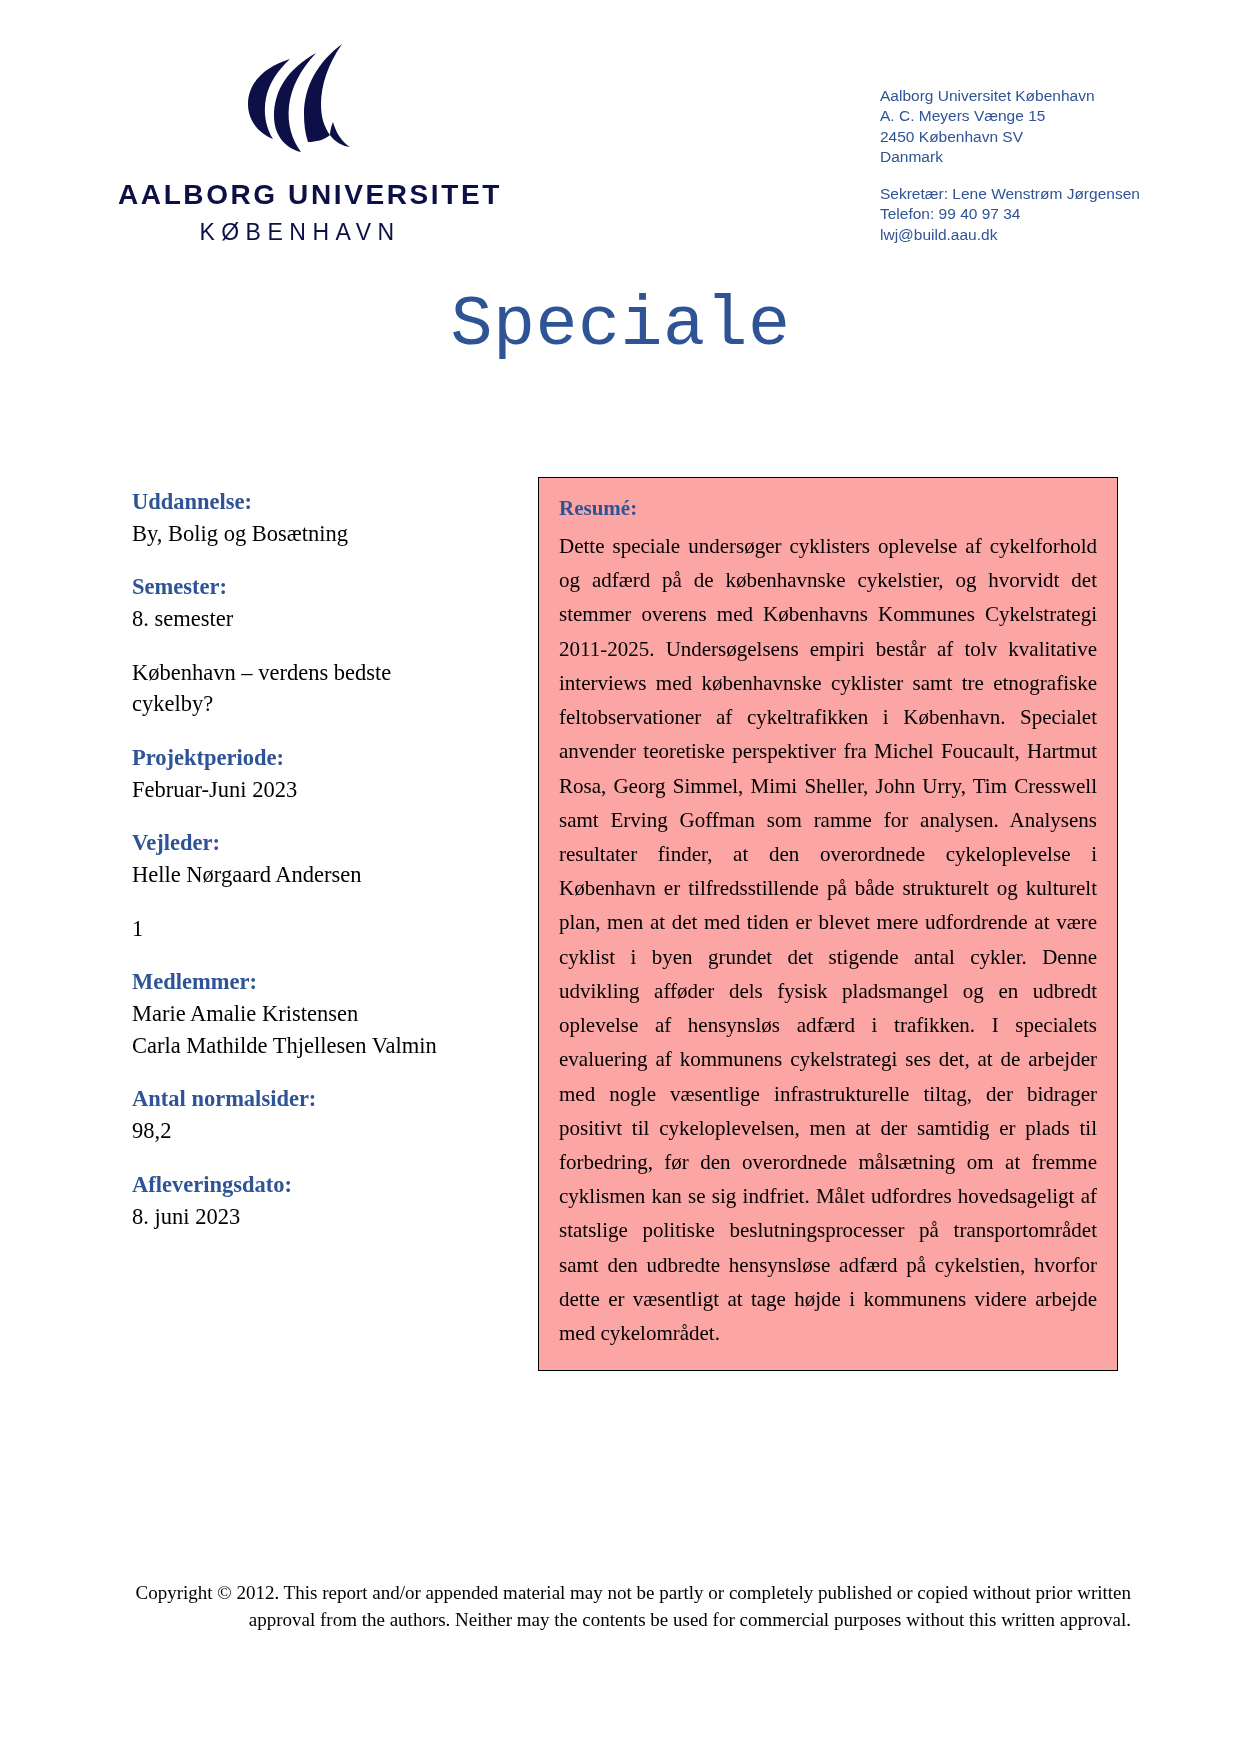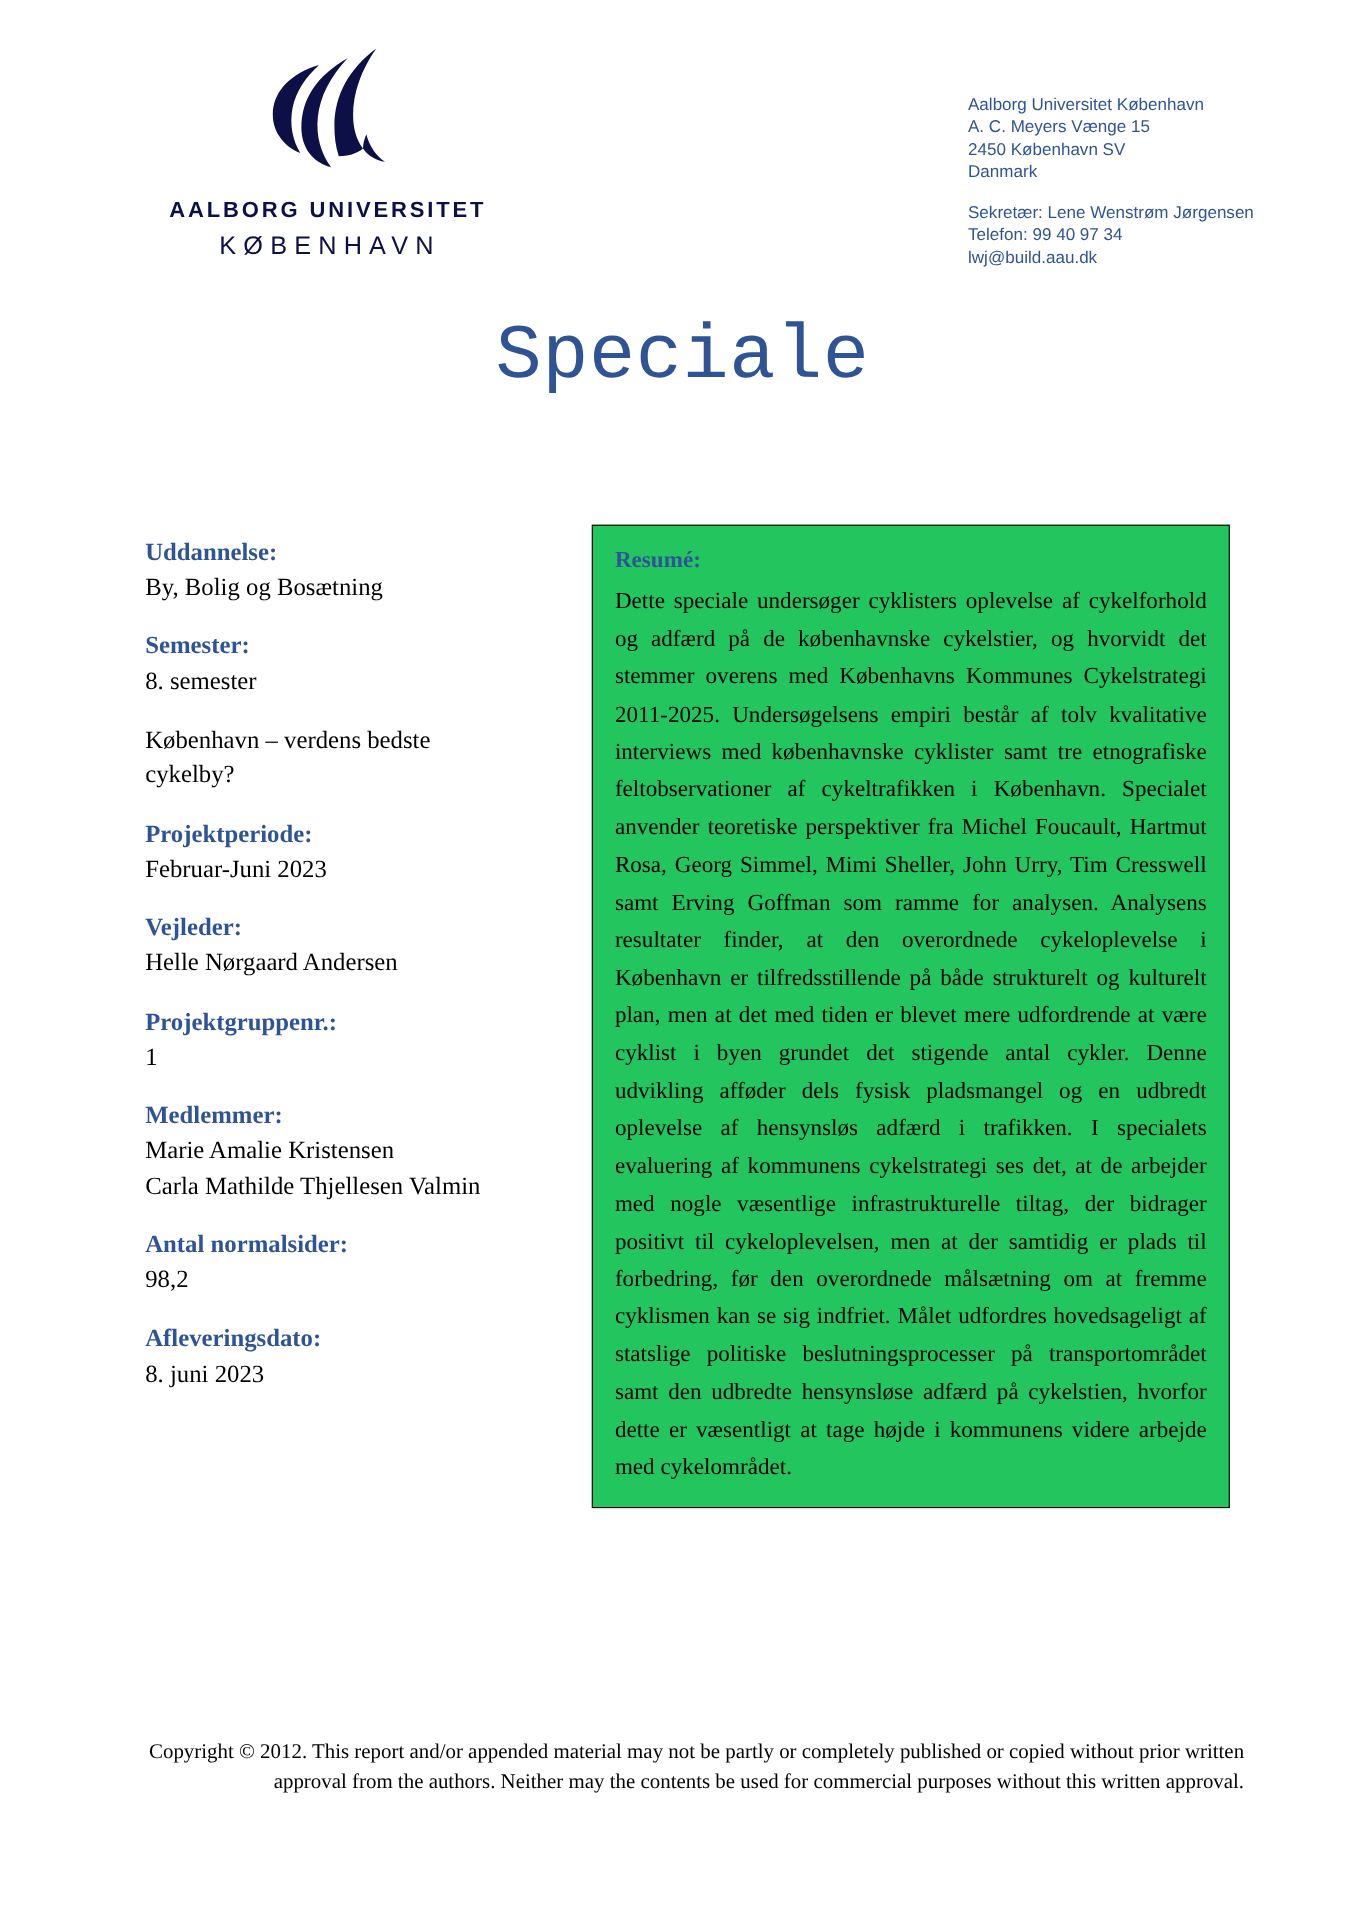--- a/index.html
+++ b/index.html
@@ -42,21 +42,21 @@
   .logo-mark {
     width: 120px;
     height: 122px;
     margin: 0 auto;
     display: block;
   }
   .logo-wordmark {
     margin-top: 20px;
     font-family: "Liberation Sans", sans-serif;
     font-weight: bold;
-    font-size: 20px;
+    font-size: 28px;
     letter-spacing: 2.6px;
     color: #0d1046;
     line-height: 1.1;
     white-space: nowrap;
   }
   .logo-subwordmark {
     margin-top: 9px;
     font-family: "Liberation Sans", sans-serif;
     font-weight: normal;
     font-size: 23px;
@@ -120,21 +120,21 @@
   }
 
   .abstract-box {
     position: absolute;
     left: 538px;
     top: 477px;
     width: 580px;
     border: 1.4px solid #000000;
     box-sizing: border-box;
     padding: 18px 20px 20px 20px;
-    background: #22c55e;
+    background: #fca5a5;
   }
   .abstract-label {
     font-family: "Liberation Serif", serif;
     font-weight: bold;
     font-size: 21px;
     color: #2f5496;
     margin-bottom: 8px;
   }
   .abstract-text {
     font-family: "Liberation Serif", serif;
@@ -219,21 +219,20 @@
       <div class="meta-label">Projektperiode:</div>
       <div class="meta-value">Februar-Juni 2023</div>
     </div>
 
     <div class="meta-group">
       <div class="meta-label">Vejleder:</div>
       <div class="meta-value">Helle Nørgaard Andersen</div>
     </div>
 
     <div class="meta-group">
-      <div class="meta-label">Projektgruppenr.:</div>
       <div class="meta-value">1</div>
     </div>
 
     <div class="meta-group">
       <div class="meta-label">Medlemmer:</div>
       <div class="meta-value">Marie Amalie Kristensen</div>
       <div class="meta-value">Carla Mathilde Thjellesen Valmin</div>
     </div>
 
     <div class="meta-group">

